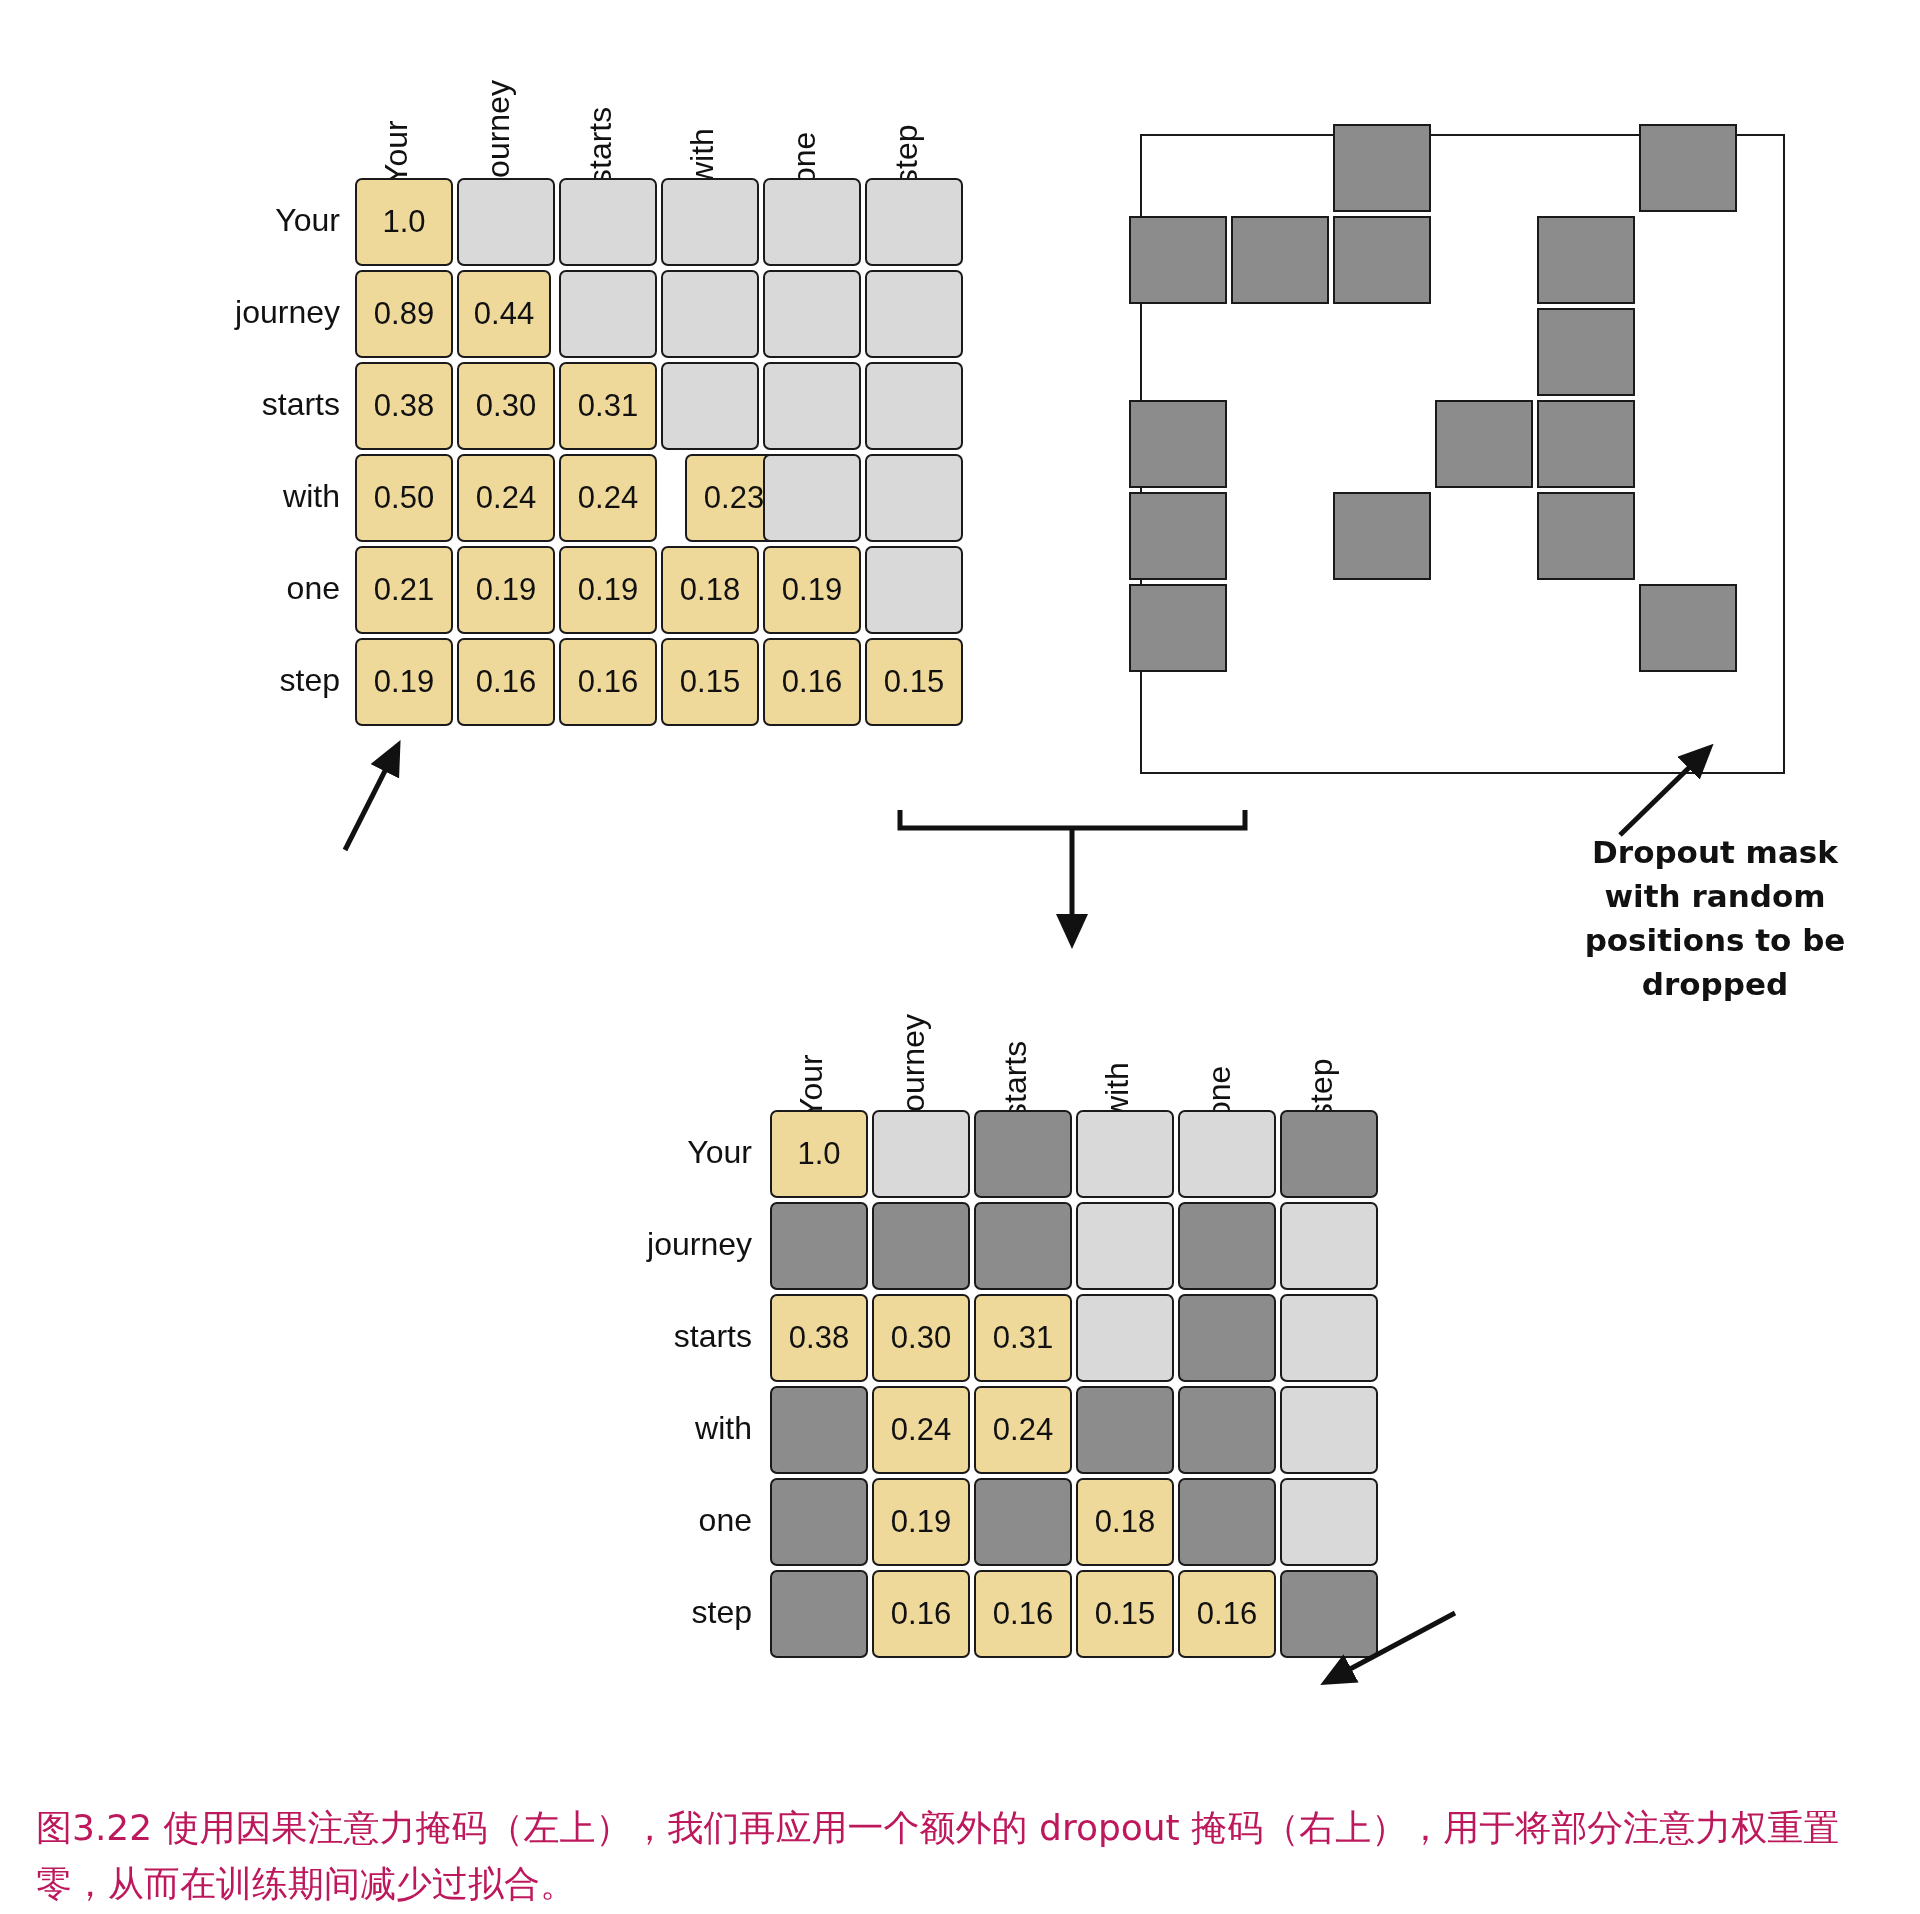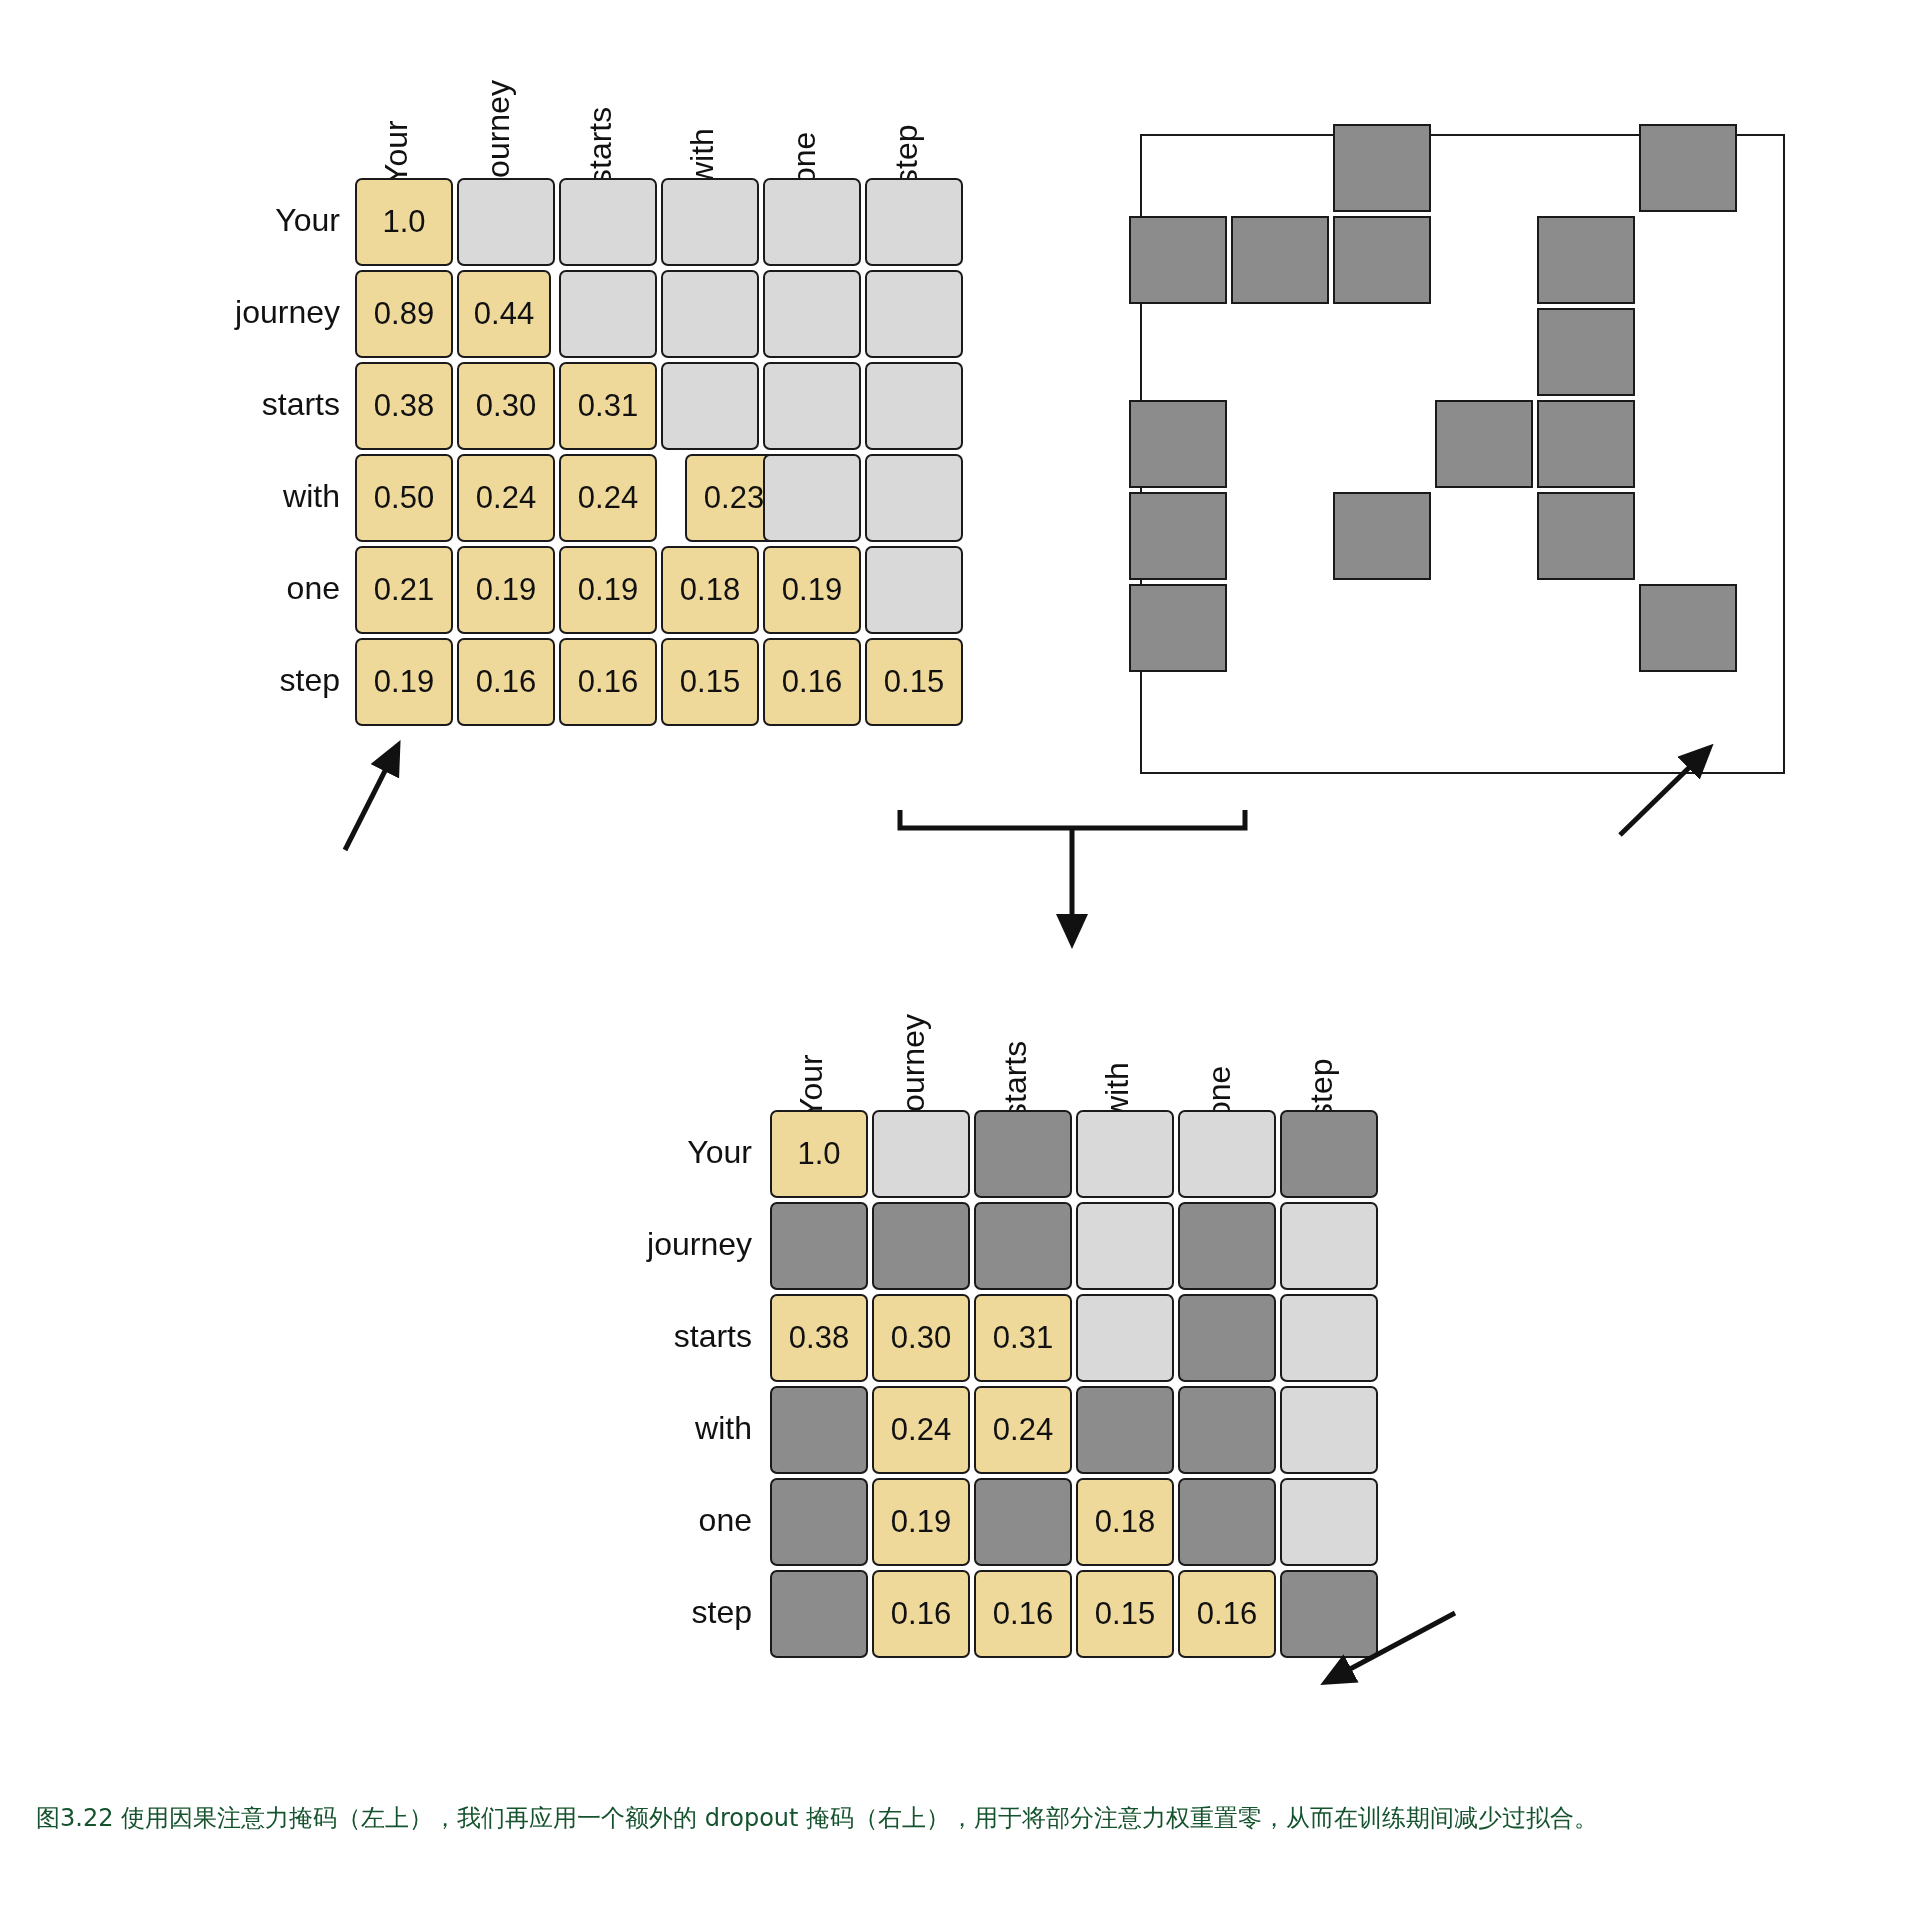--- a/index.html
+++ b/index.html
@@ -77,23 +77,23 @@
     font-weight: bold;
     font-size: 31px;
     line-height: 1.42;
     color: #111;
   }
   .annot.center { text-align: center; }
 
   .caption {
     position: absolute;
     font-family: "DejaVu Sans", sans-serif;
-    font-size: 24px;
+    font-size: 36px;
     line-height: 1.55;
-    color: #14532d;
+    color: #be185d;
     width: 1840px;
   }
 
   svg.overlay {
     position: absolute;
     left: 0; top: 0;
     width: 1920px;
     height: 1914px;
     pointer-events: none;
   }
@@ -234,19 +234,25 @@
 
     <path d="M 900 810 L 900 828 L 1245 828 L 1245 810" stroke="#111" stroke-width="5" fill="none"></path>
     <line x1="1072" y1="828" x2="1072" y2="930" stroke="#111" stroke-width="5" marker-end="url(#arrowhead)"></line>
 
     <line x1="1620" y1="835" x2="1700" y2="757" stroke="#111" stroke-width="5" marker-end="url(#arrowhead)"></line>
 
     <line x1="1455" y1="1613" x2="1337" y2="1676" stroke="#111" stroke-width="5" marker-end="url(#arrowhead)"></line>
   </svg>
 
 
+  <div class="annot center" style="left:1520px; top:830px; width:390px;">
+    <span style="white-space:pre-line;">Dropout mask
+with random
+positions to be
+dropped</span>
+  </div>
 
 
   <div class="caption" style="left:36px; top:1800px;">
     <span>图3.22 使用因果注意力掩码（左上），我们再应用一个额外的 dropout 掩码（右上），用于将部分注意力权重置零，从而在训练期间减少过拟合。</span>
   </div>
 
 </div>
 
 </body></html>

